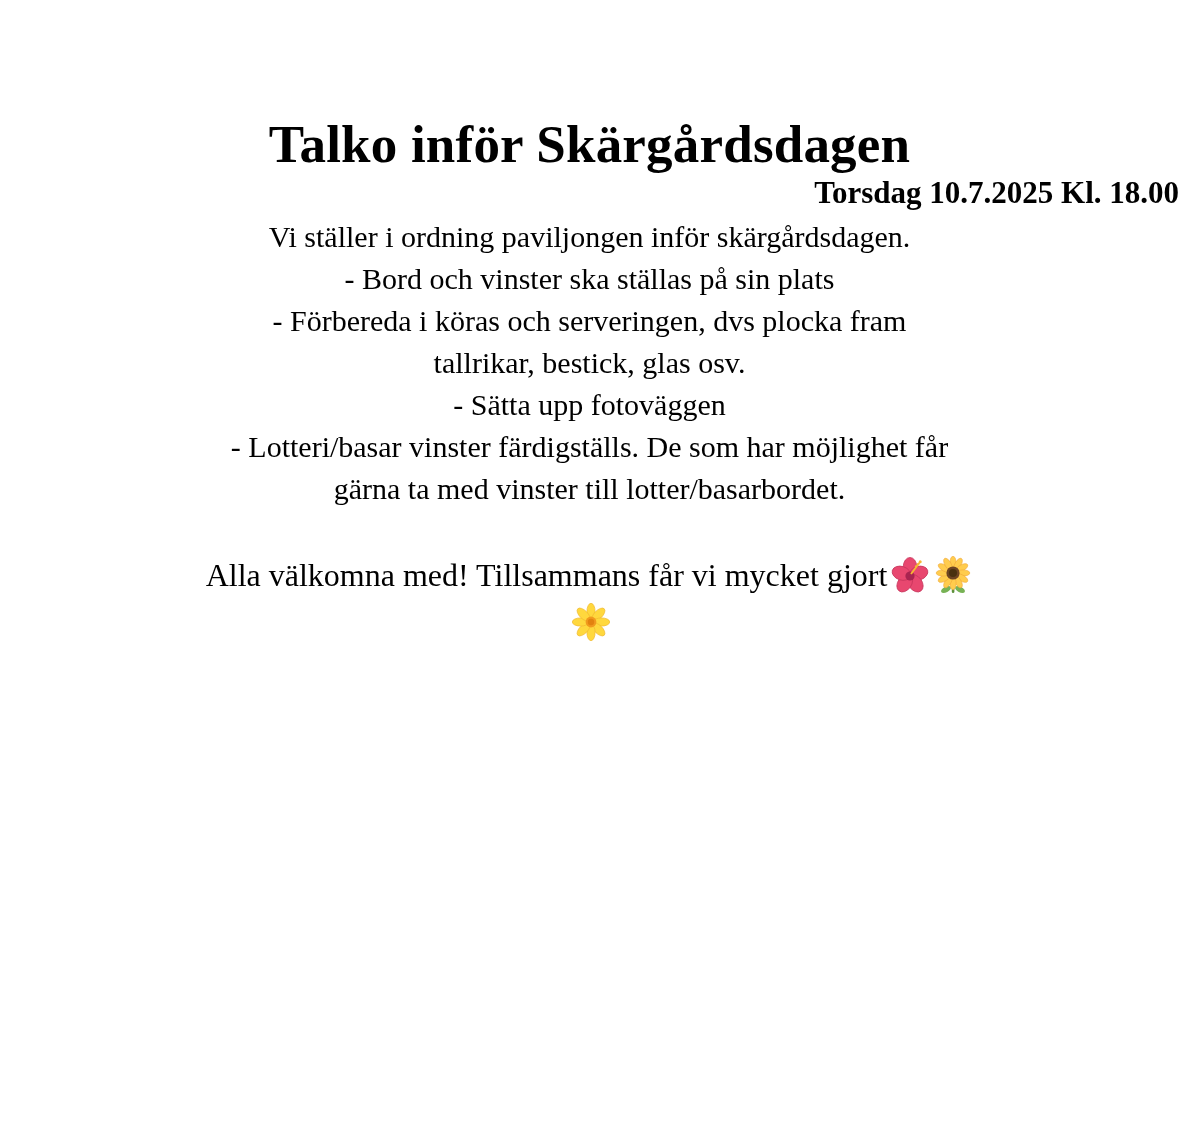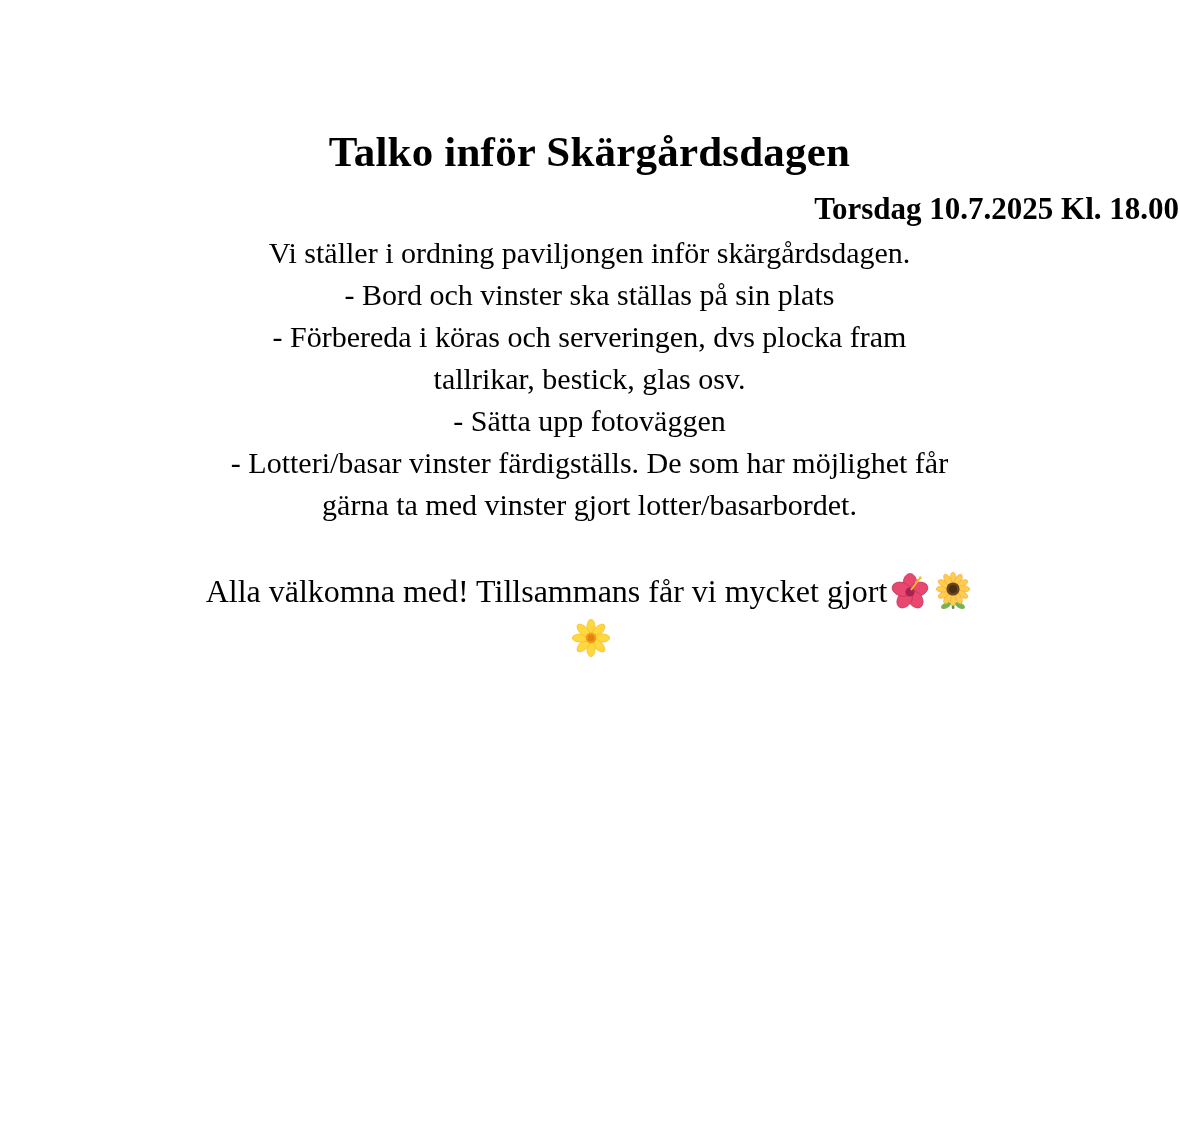--- a/index.html
+++ b/index.html
@@ -14,22 +14,22 @@
     margin: 0 auto;
     background: #ffffff;
     color: #000000;
     font-family: "Liberation Serif", "DejaVu Serif", serif;
     text-align: center;
     box-sizing: border-box;
     padding-top: 118px;
     overflow: hidden;
   }
   .title {
-    margin: 8px;
-    font-size: 43px;
+    margin: 0;
+    font-size: 53px;
     font-weight: bold;
     line-height: 52px;
     letter-spacing: 0.2px;
   }
   .datetime {
     margin: 0;
     font-size: 31px;
     font-weight: bold;
     line-height: 46px;
     text-align: right;
@@ -66,21 +66,21 @@
 
   <h2 class="datetime">Torsdag 10.7.2025 Kl. 18.00</h2>
 
   <div>
     <div class="body-line">Vi ställer i ordning paviljongen inför skärgårdsdagen.</div>
     <div class="body-line">- Bord och vinster ska ställas på sin plats</div>
     <div class="body-line">- Förbereda i köras och serveringen, dvs plocka fram</div>
     <div class="body-line">tallrikar, bestick, glas osv.</div>
     <div class="body-line">- Sätta upp fotoväggen</div>
     <div class="body-line">- Lotteri/basar vinster färdigställs. De som har möjlighet får</div>
-    <div class="body-line">gärna ta med vinster gjort lotter/basarbordet.</div>
+    <div class="body-line">gärna ta med vinster till lotter/basarbordet.</div>
   </div>
 
   <div class="closing">
     <span>Alla välkomna med! Tillsammans får vi mycket gjort</span><span class="emoji">
       <svg viewBox="0 0 40 40" aria-hidden="true">
         <g fill="#e8476f" stroke="#c7355c" stroke-width="0.8">
           <ellipse cx="20" cy="11" rx="6.8" ry="9.5"></ellipse>
           <ellipse cx="20" cy="11" rx="6.8" ry="9.5" transform="rotate(72 20 20)"></ellipse>
           <ellipse cx="20" cy="11" rx="6.8" ry="9.5" transform="rotate(144 20 20)"></ellipse>
           <ellipse cx="20" cy="11" rx="6.8" ry="9.5" transform="rotate(216 20 20)"></ellipse>

